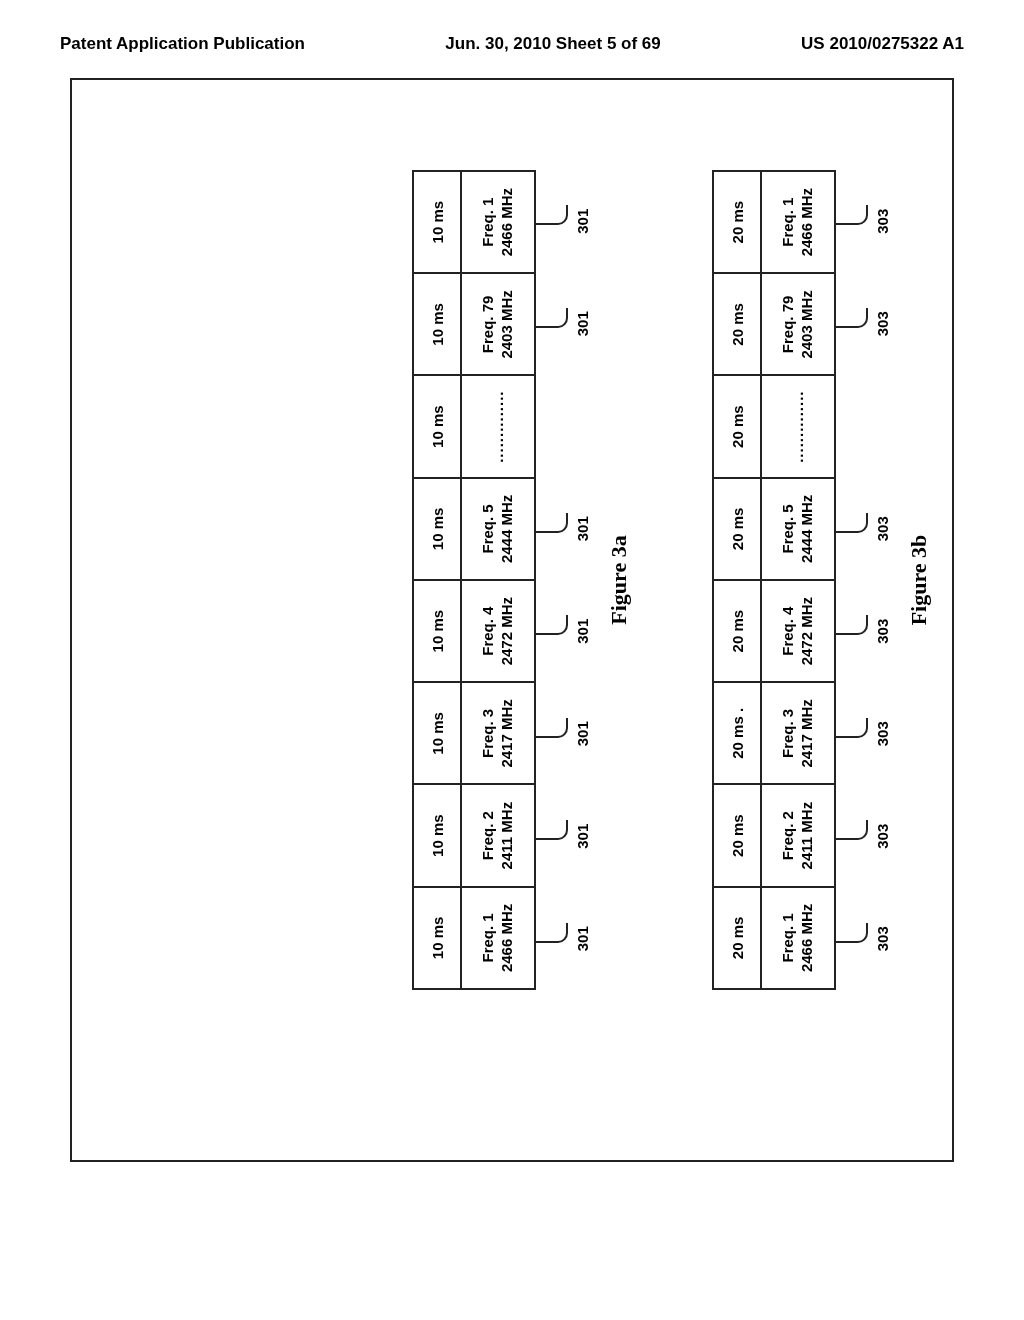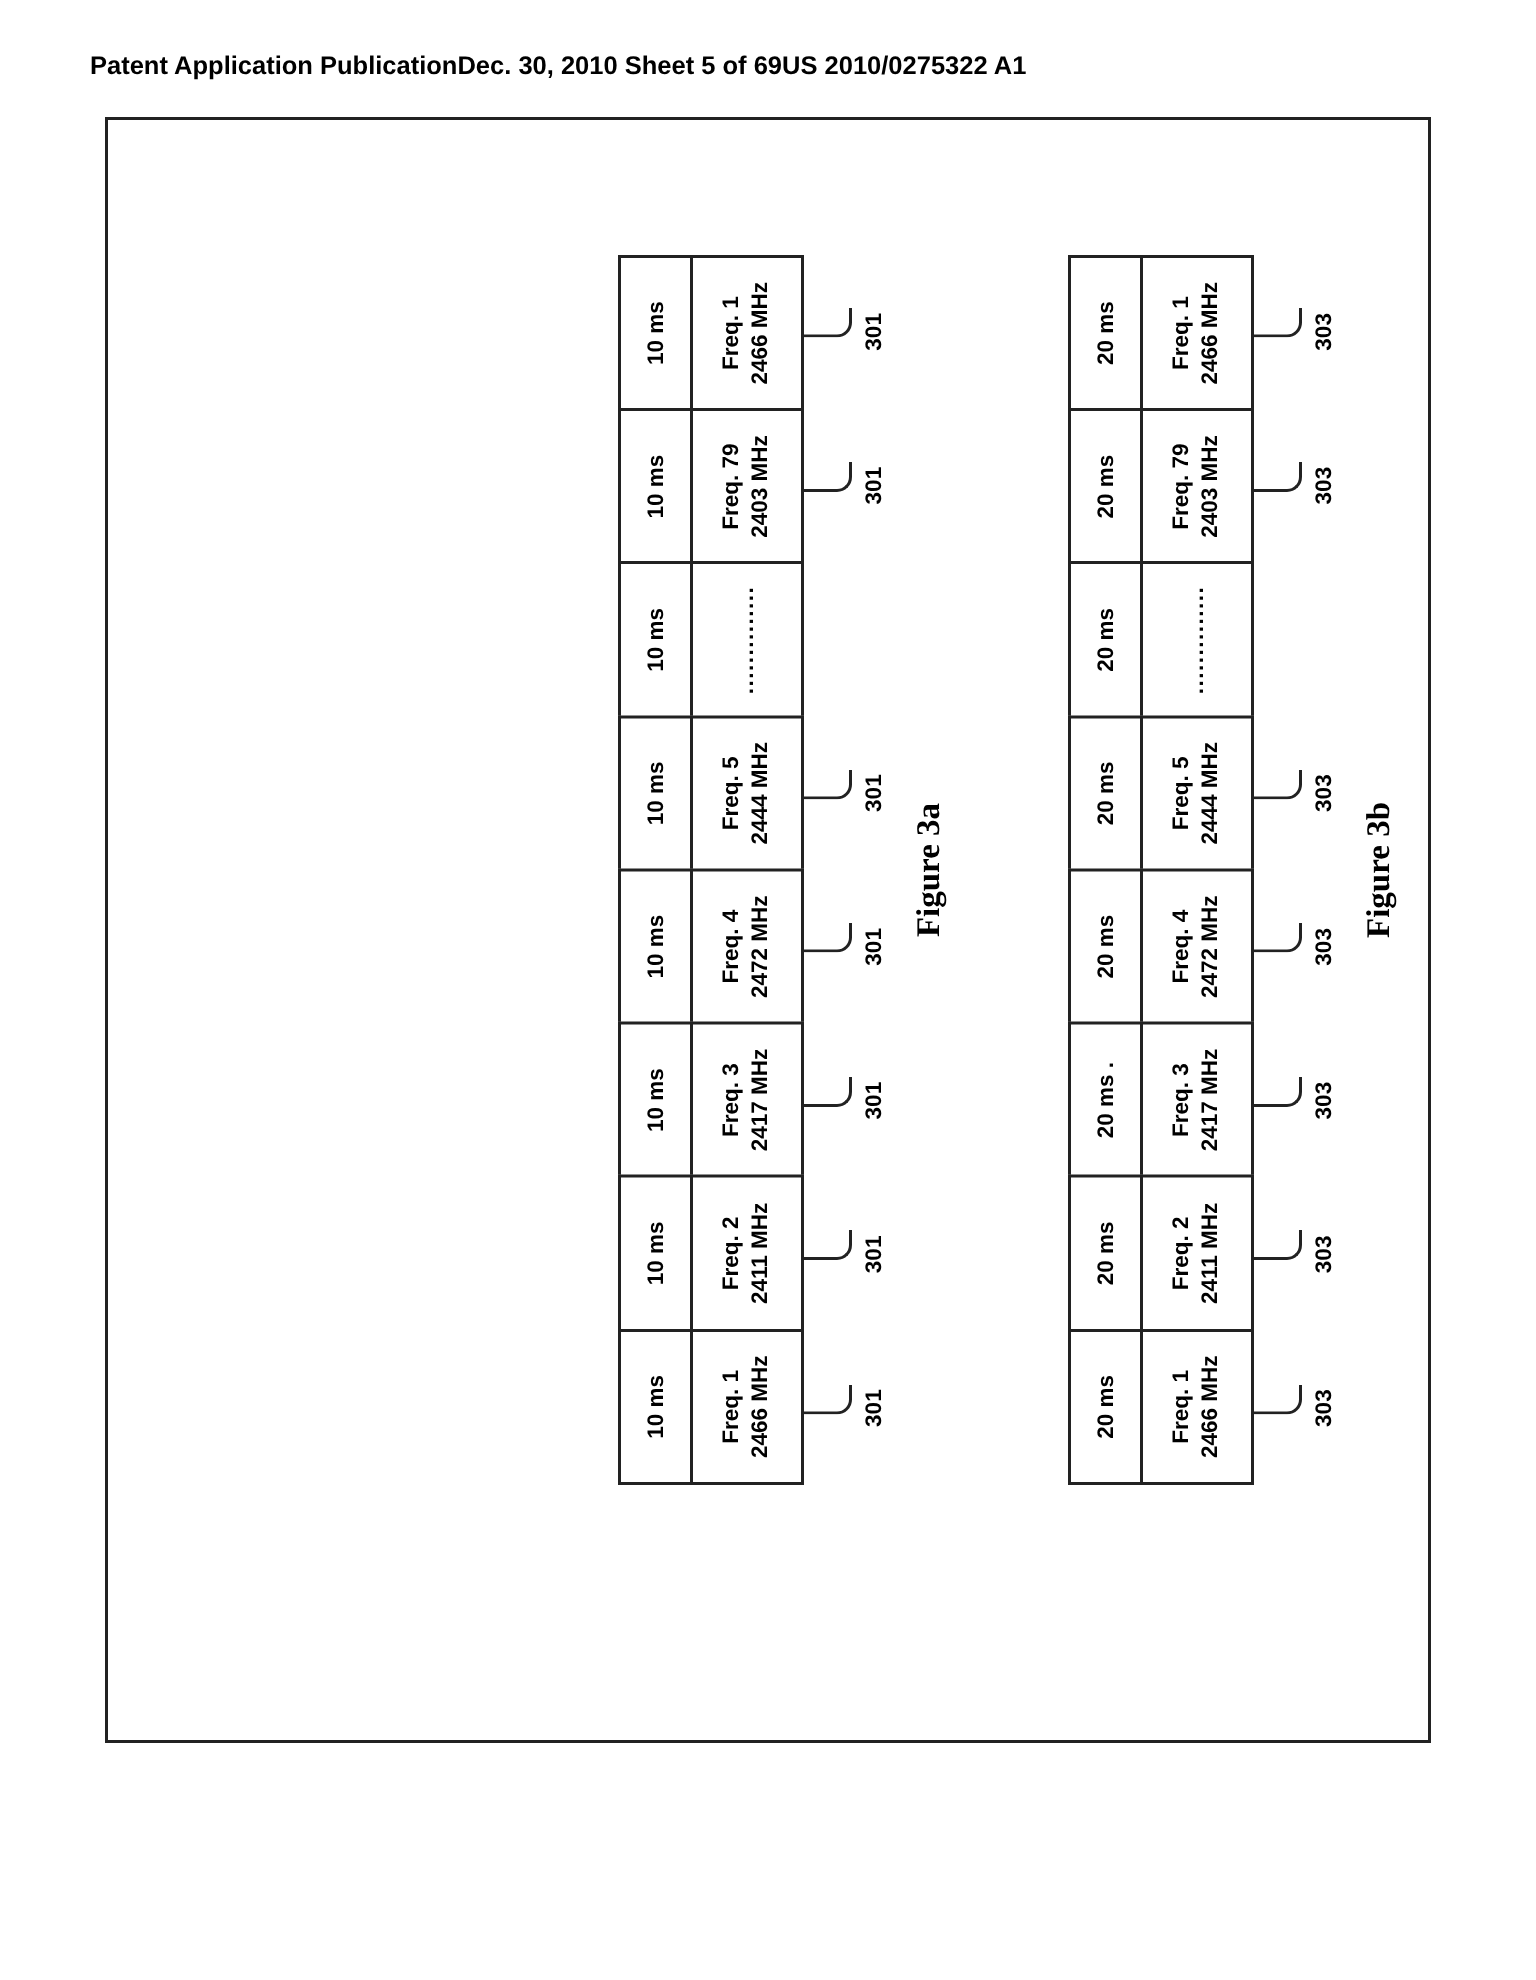--- a/index.html
+++ b/index.html
@@ -6,21 +6,21 @@
     margin: 0;
     padding: 0;
     width: 1024px;
     height: 1320px;
     font-family: Arial, Helvetica, sans-serif;
     background: #fff;
     color: #000;
   }
   .header {
     display: flex;
-    justify-content: flex-start;
+    justify-content: space-between;
     padding: 34px 60px 6px 60px;
     font-size: 17px;
     font-weight: bold;
   }
   .sheet-area {
     border: 2px solid #222;
     margin: 18px 70px 0 70px;
     height: 1080px;
     position: relative;
   }
@@ -102,21 +102,21 @@
   .dots {
     letter-spacing: 1px;
     font-weight: bold;
   }
 </style>
 </head>
 <body>
 
 <div class="header">
   <span>Patent Application Publication</span>
-  <span>Dec. 30, 2010  Sheet 5 of 69</span>
+  <span>Jun. 30, 2010  Sheet 5 of 69</span>
   <span>US 2010/0275322 A1</span>
 </div>
 
 <div class="sheet-area">
 
   <div class="figure-block block-a">
     <table class="freq">
       <tbody>
           <tr class="hdr" id="figA-hdr">
             <td>10 ms</td>

